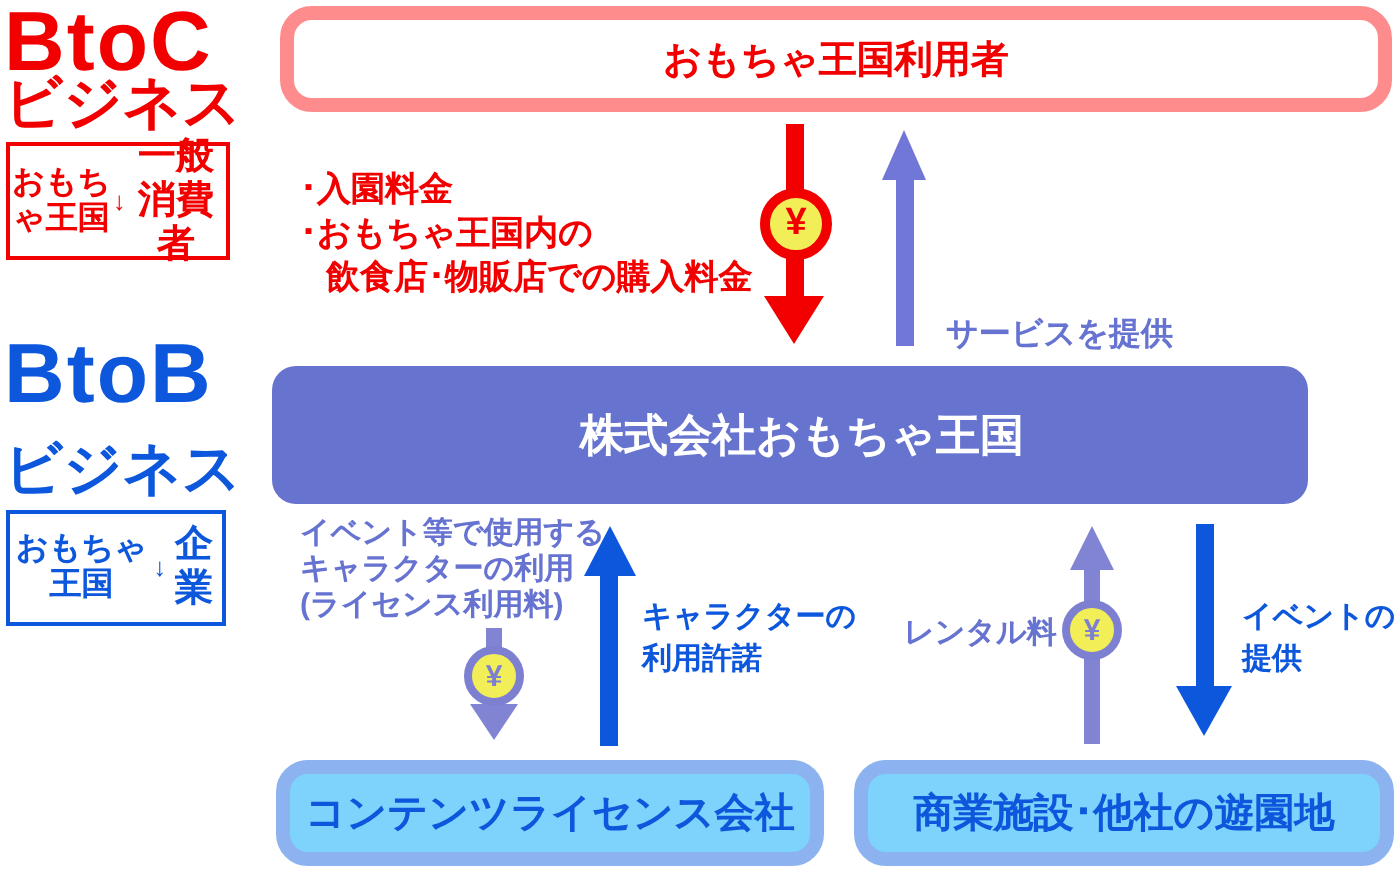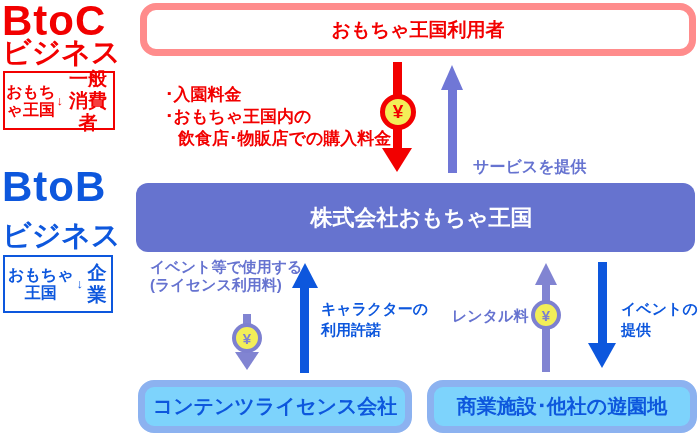--- a/index.html
+++ b/index.html
@@ -33,30 +33,30 @@
   .flow-box .from{font-size:16px;line-height:18px;}
   .flow-box .mini-arrow{font-size:13px;line-height:14px;}
   .flow-box .to{font-size:19px;line-height:22px;}
   .flow-red{border:2px solid var(--red);color:var(--red);}
   .flow-blue{border:2px solid var(--blue);color:var(--blue);}
 
   
   .node{display:flex;align-items:center;justify-content:center;font-weight:700;text-align:center;}
   .node-top{left:140px;top:3px;width:556px;height:53px;background:#fff;
             border:7px solid var(--pink-border);border-radius:16px;color:var(--red);font-size:19px;}
-  .node-company{left:136px;top:183px;width:559px;height:69px;background:var(--purple-box);
+  .node-company{left:136px;top:183px;width:518px;height:69px;background:var(--purple-box);
             border-radius:12px;color:#ffffff;font-size:22px;padding-left:12px;}
   .node-bottom{background:#7dd3fc;border:7px solid var(--light-blue-border);border-radius:16px;
             color:var(--blue);font-size:20px;height:53px;top:380px;}
 
   
   .lbl{font-weight:700;white-space:nowrap;}
   .purple-l{color:var(--purple-text);}
   .blue-l{color:var(--blue);}
-  .note-red{color:var(--red);font-weight:700;font-size:17px;line-height:22px;margin-left:15px;}
+  .note-red{color:var(--red);font-weight:700;font-size:17px;line-height:22px;}
   .note-red .indent{padding-left:13px;}
   .note-purple{color:var(--purple-text);font-weight:700;font-size:15px;line-height:18px;}
 
   
   .shaft{position:absolute;}
   .tri{position:absolute;width:0;height:0;}
 
   
   .coin{position:absolute;border-radius:50%;background:var(--coin-yellow);
         display:flex;align-items:center;justify-content:center;font-weight:700;}
@@ -102,20 +102,21 @@
   <div class="abs head-sub blue-t" style="left:2px;top:221px;">ビジネス</div>
 
   <div class="abs flow-box flow-blue" style="left:3px;top:255px;width:110px;height:58px;">
     <div class="from">おもちゃ王国</div>
     <div class="mini-arrow">↓</div>
     <div class="to">企業</div>
   </div>
 
   <div class="abs note-purple" style="left:150px;top:258px;">
     <div>イベント等で使用する</div>
+    <div>キャラクターの利用</div>
     <div>(ライセンス利用料)</div>
   </div>
 
   <div class="shaft" style="left:243px;top:314px;width:8px;height:41px;background:var(--purple-arrow-bottom);"></div>
   <div class="tri" style="left:235px;top:352px;border-left:12px solid transparent;border-right:12px solid transparent;border-top:18px solid var(--purple-arrow-bottom);"></div>
   <div class="coin coin-purple" style="left:232px;top:323px;">
     <span>¥</span>
   </div>
 
   <div class="tri" style="left:292px;top:263px;border-left:13px solid transparent;border-right:13px solid transparent;border-bottom:25px solid var(--blue);"></div>

